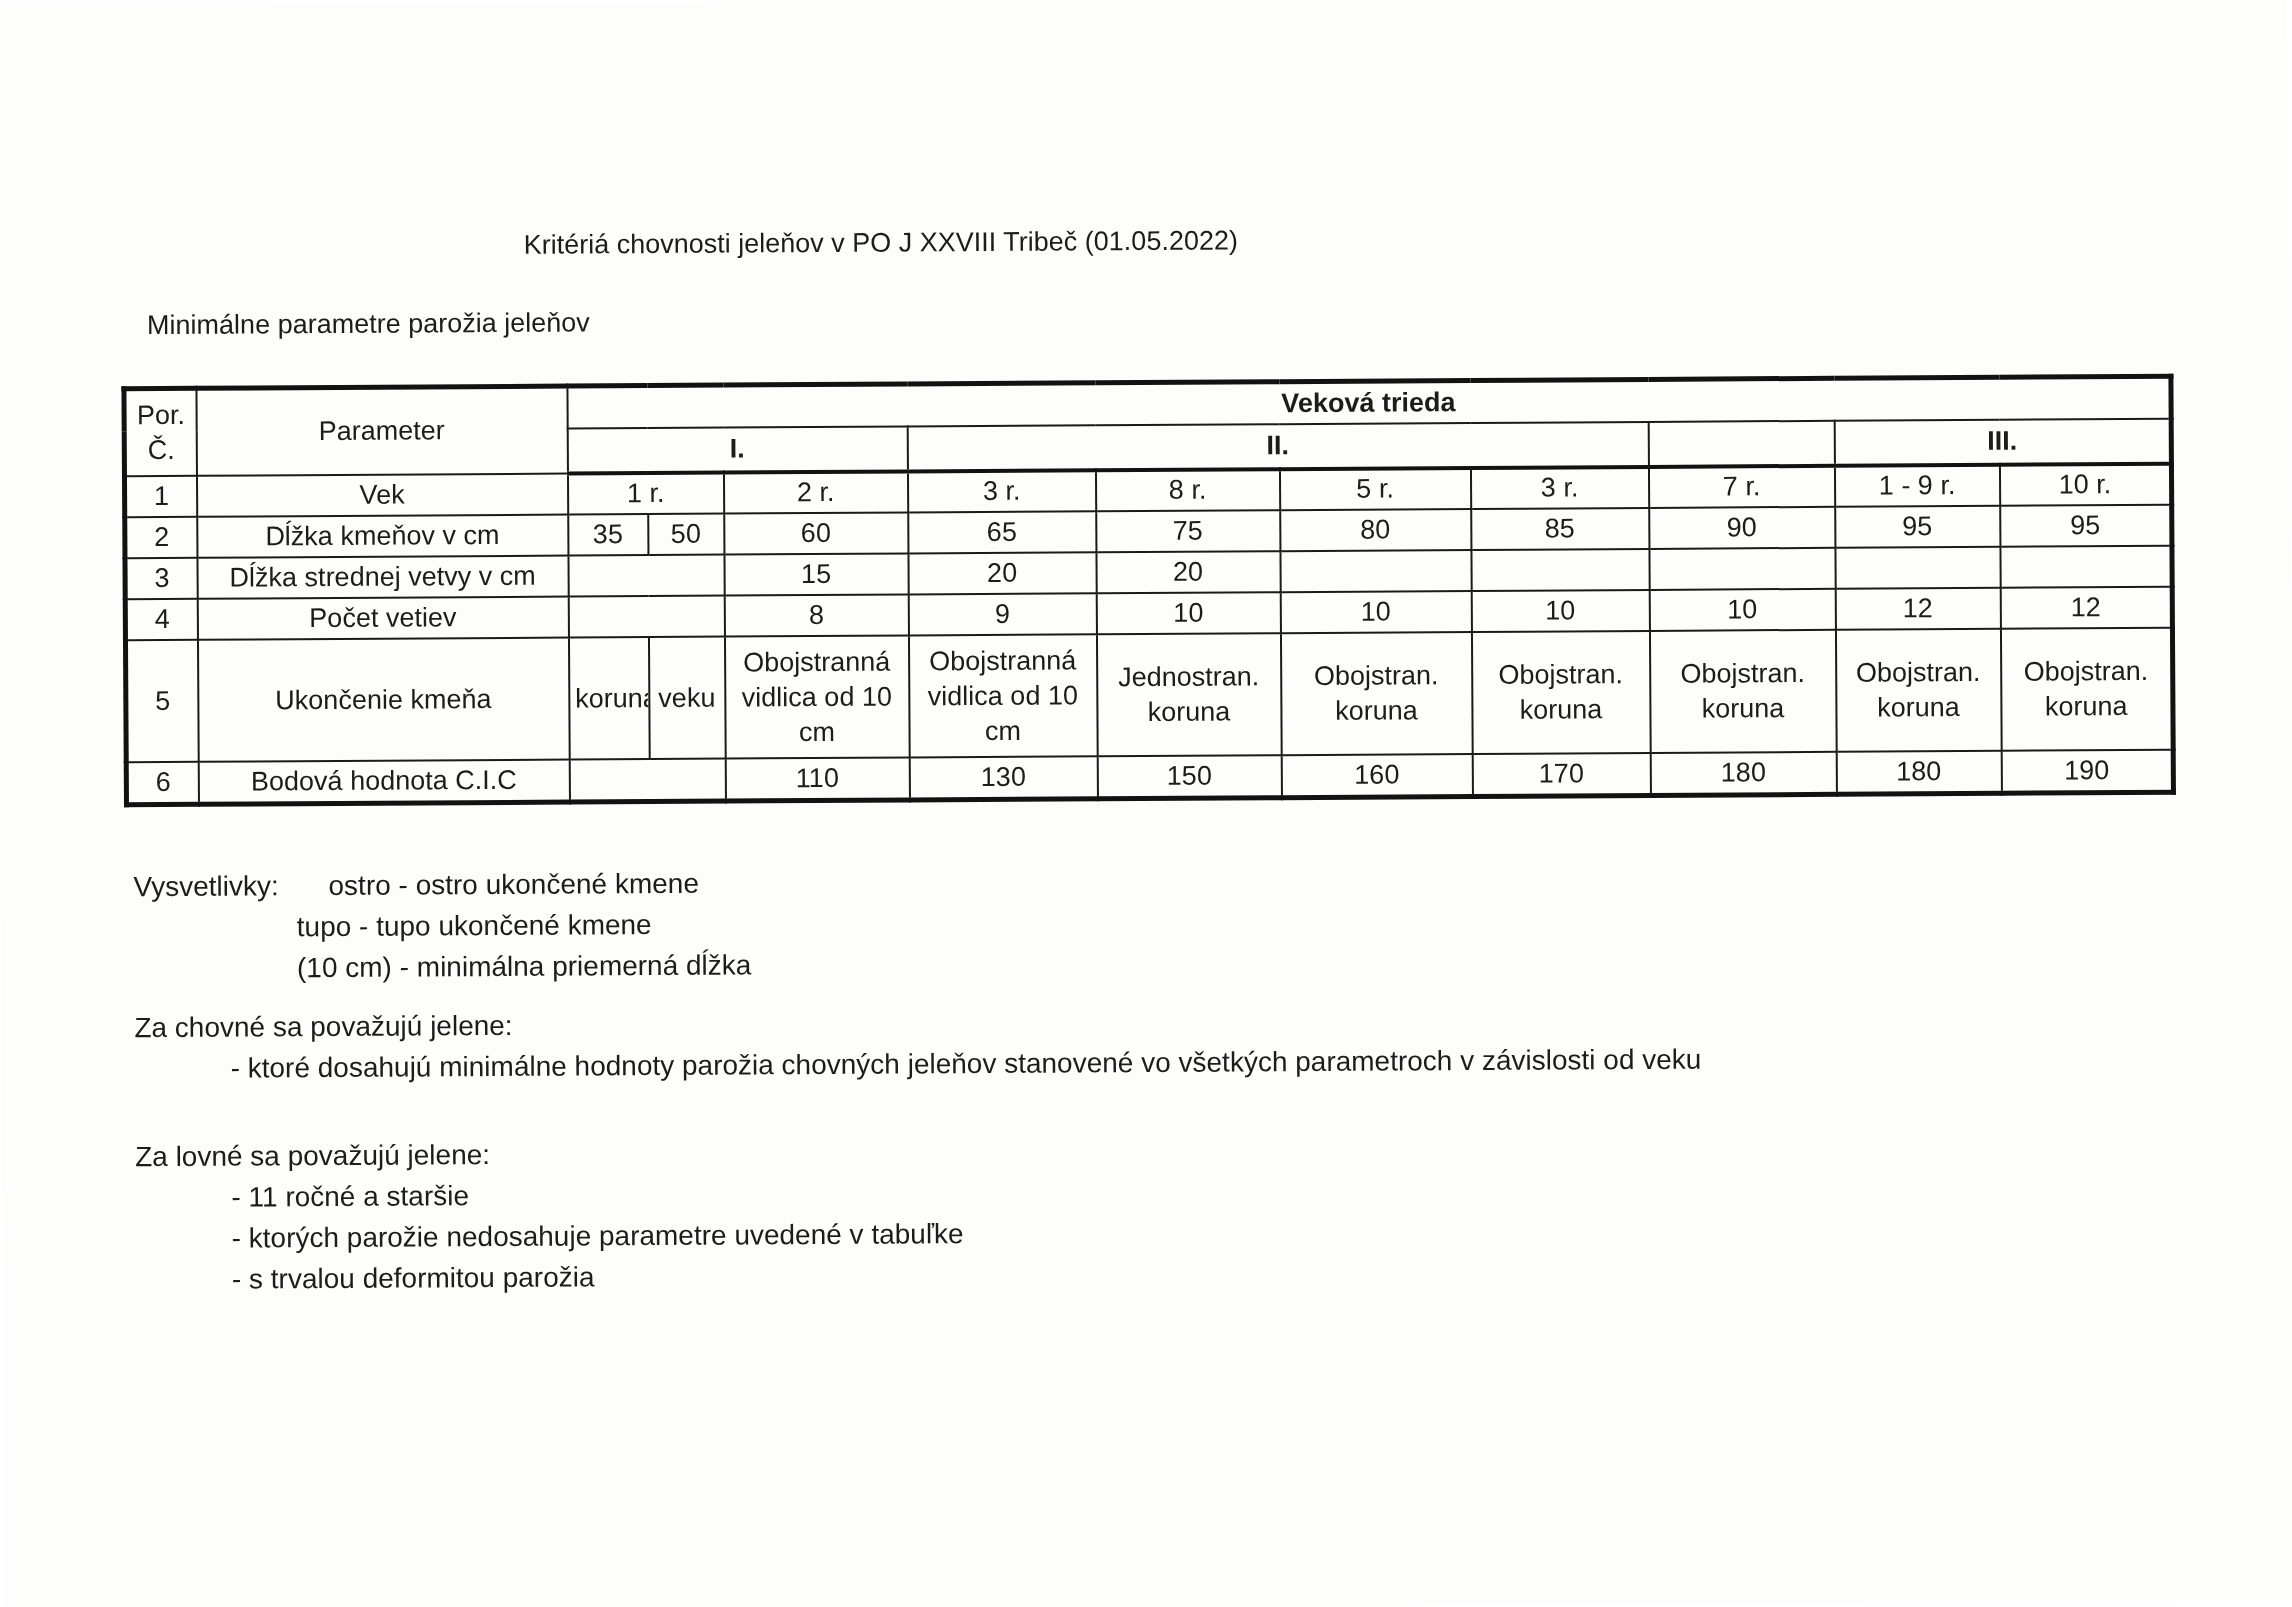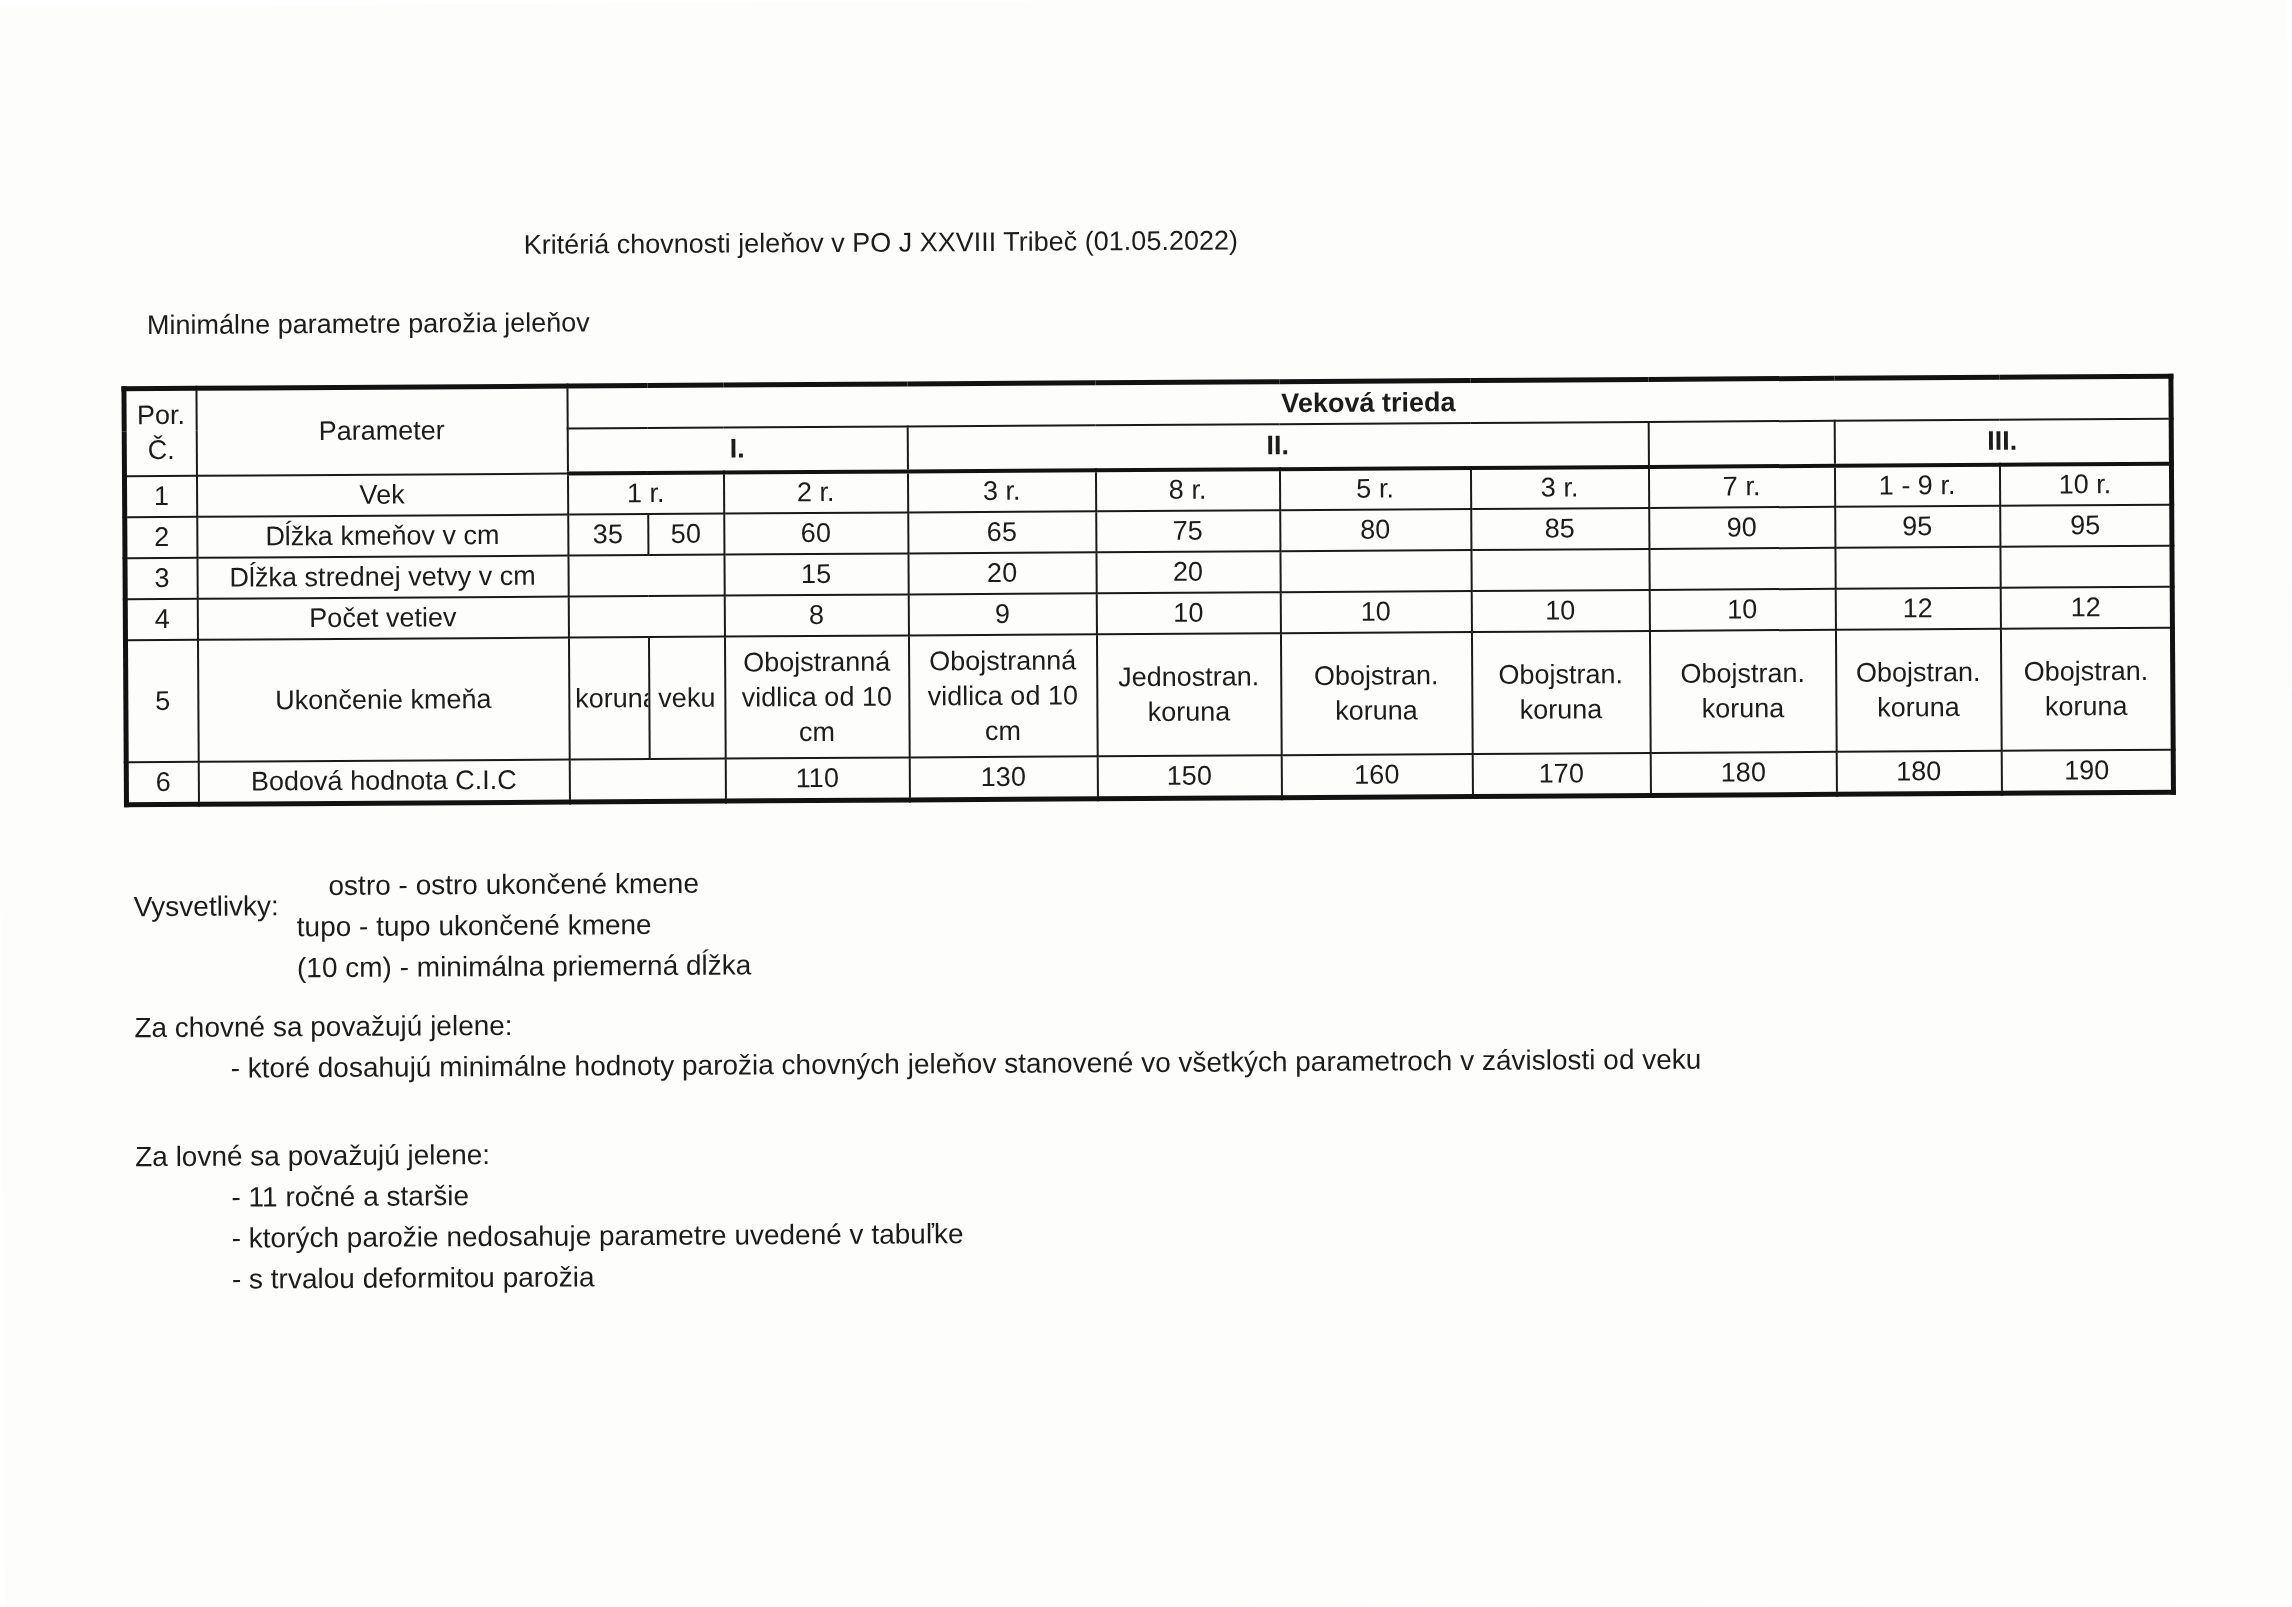--- a/index.html
+++ b/index.html
@@ -77,21 +77,20 @@
     left: 133px;
     top: 860px;
     font-size: 28px;
     line-height: 41px;
     display: flex;
     align-items: flex-start;
   }
   .legend-label {
     width: 163px;
     flex: 0 0 auto;
-    margin-top: 20px;
   }
   .legend-items > div:first-child { padding-left: 32px; }
   .section {
     position: absolute;
     left: 133px;
     font-size: 28px;
     line-height: 41px;
   }
   .section-1 { top: 1001px; }
   .section-2 { top: 1130px; }

